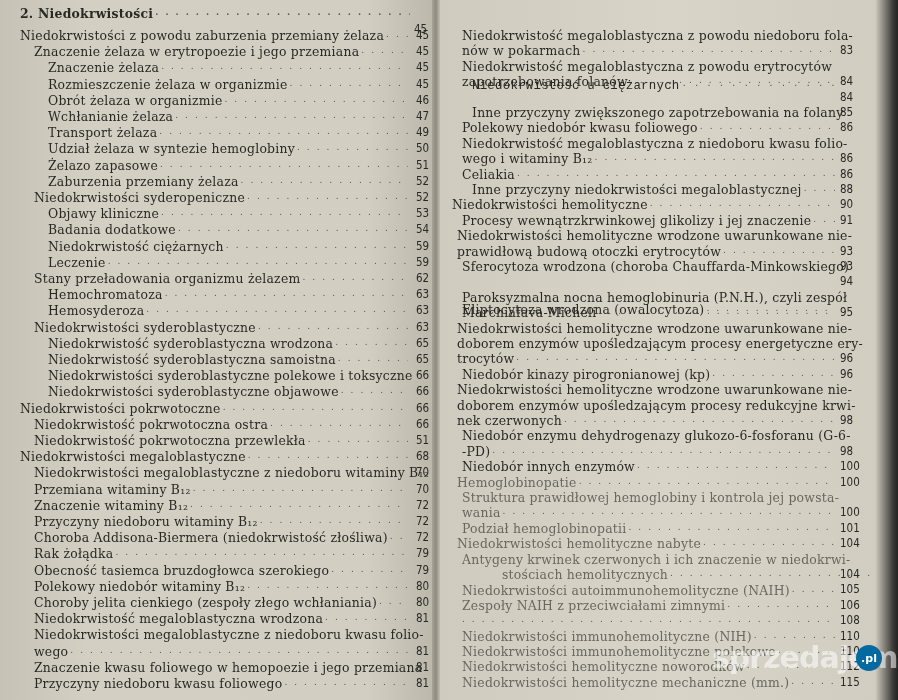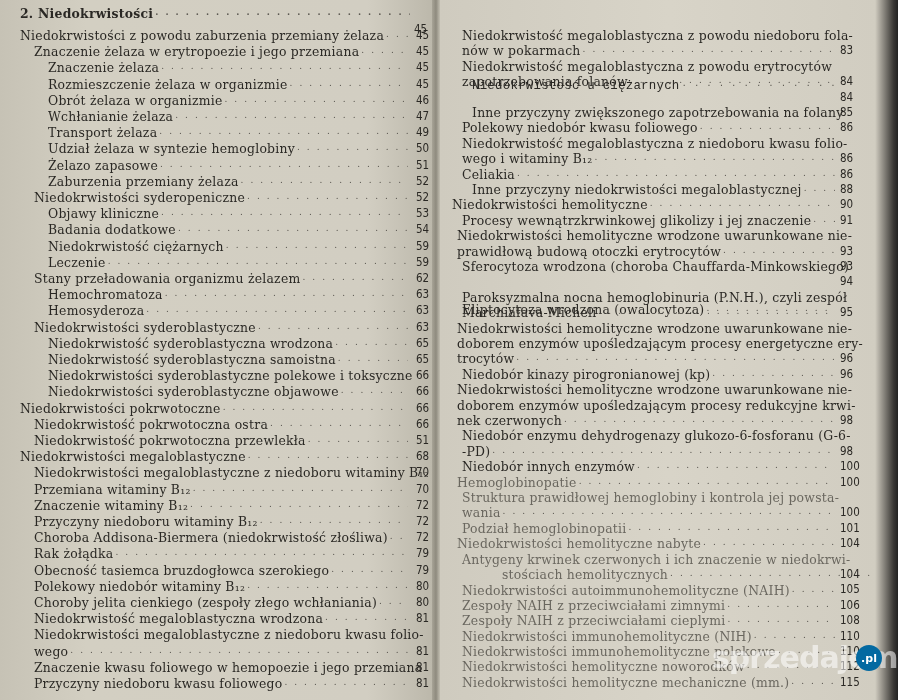--- a/index.html
+++ b/index.html
@@ -422,21 +422,20 @@
           <span class="t">Niedokrwistości autoimmunohemolityczne (NAIH)</span>
           <span class="dots">........................................................................................................................</span>
         </div>
         <span class="pn" style="left: 400px; top: 582.4px;">105</span>
         <div class="entry faded" style="left: 22px; top: 595.8px; width: 373px;">
           <span class="t">Zespoły NAIH z przeciwciałami zimnymi</span>
           <span class="dots">........................................................................................................................</span>
         </div>
         <span class="pn" style="left: 400px; top: 597.8px;">106</span>
         <div class="entry faded" style="left: 22px; top: 611.2px; width: 373px;">
-          <span class="t">Zespoły NAIH z przeciwciałami cieplymi</span>
           <span class="dots">........................................................................................................................</span>
         </div>
         <span class="pn" style="left: 400px; top: 613.2px;">108</span>
         <div class="entry faded" style="left: 22px; top: 626.6px; width: 373px;">
           <span class="t">Niedokrwistości immunohemolityczne (NIH)</span>
           <span class="dots">........................................................................................................................</span>
         </div>
         <span class="pn" style="left: 400px; top: 628.6px;">110</span>
         <div class="entry faded" style="left: 22px; top: 642px; width: 373px;">
           <span class="t">Niedokrwistości immunohemolityczne polekowe</span>

